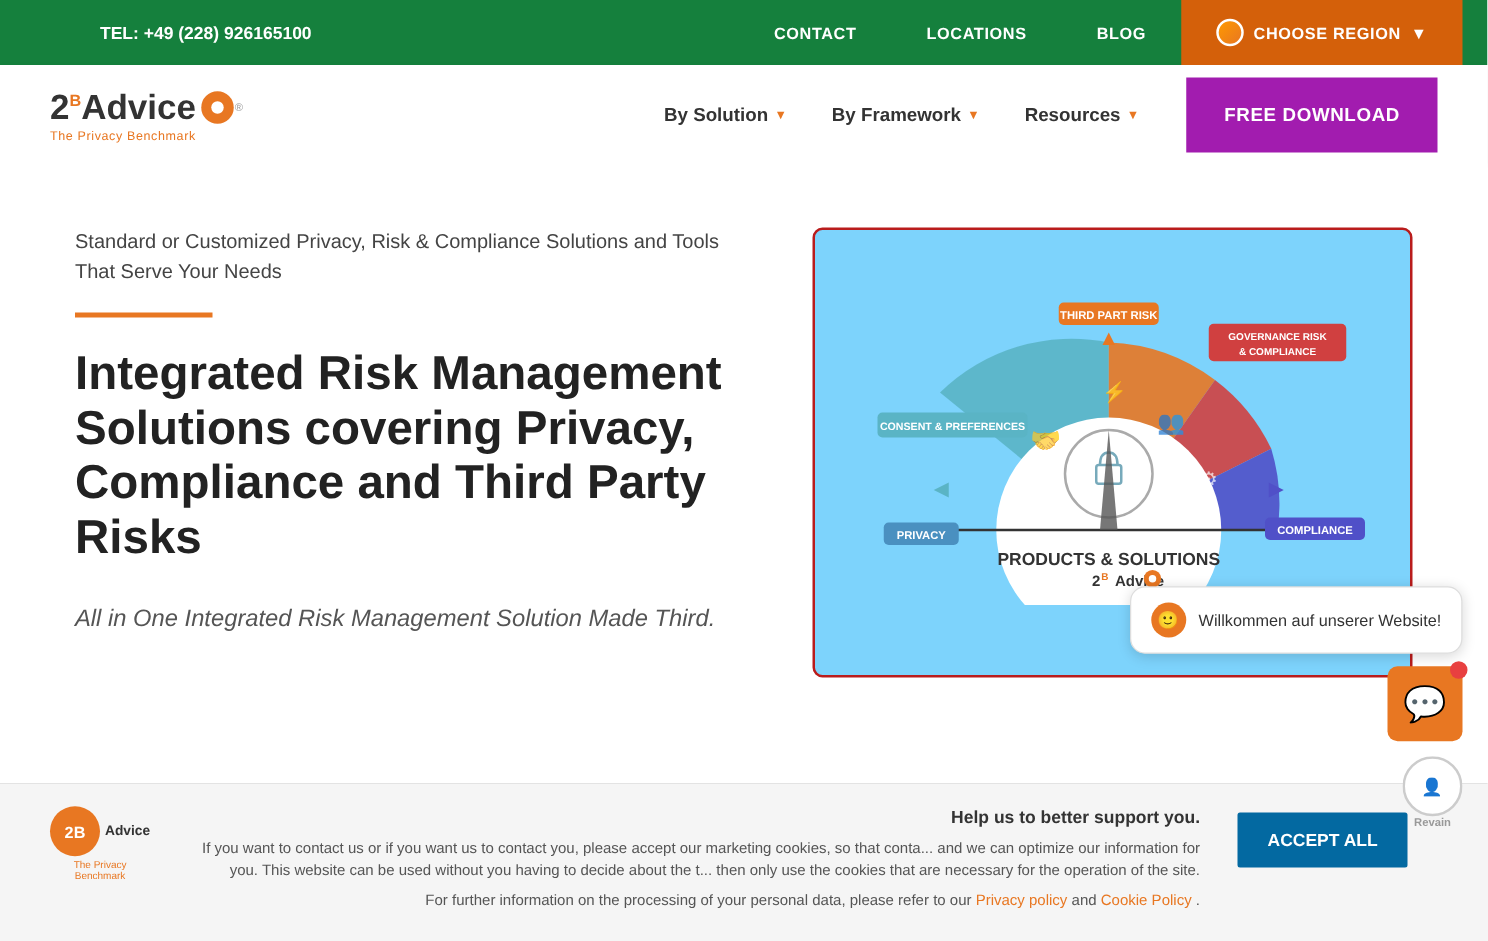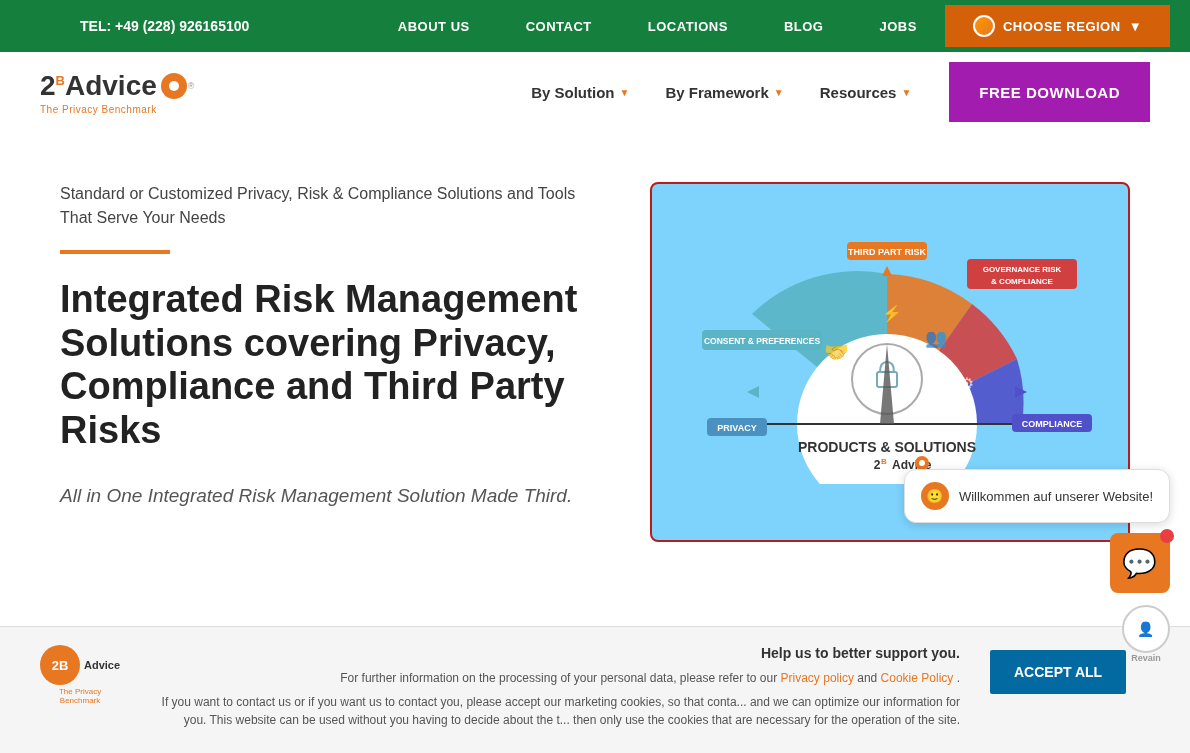--- a/index.html
+++ b/index.html
@@ -38,21 +38,21 @@
     }
     .region-btn {
       background: #d4600a;
       color: #fff;
       font-size: 13px;
       font-weight: bold;
       display: flex;
       align-items: center;
       gap: 8px;
       padding: 0 28px;
-      height: 42px;
+      height: 52px;
       cursor: pointer;
       letter-spacing: 0.5px;
     }
     .region-icon {
       width: 22px;
       height: 22px;
       border-radius: 50%;
       background: linear-gradient(135deg, #f90 0%, #e87722 100%);
       border: 2px solid #fff;
       display: inline-block;
@@ -389,25 +389,23 @@
       color: #999;
       font-weight: bold;
     }
   </style>
 </head>
 <body>
 
 <div class="top-bar">
   <span class="top-bar-phone">TEL: +49 (228) 926165100</span>
   <nav class="top-bar-nav">
-    <a href="#">ABOUT US</a>
     <a href="#">CONTACT</a>
     <a href="#">LOCATIONS</a>
     <a href="#">BLOG</a>
-    <a href="#">JOBS</a>
   </nav>
   <div class="region-btn">
     <span class="region-icon"></span>
     <span>CHOOSE REGION</span>
     <span>▼</span>
   </div>
 </div>
 
 <nav class="main-nav">
   <div class="logo-area">
@@ -520,28 +518,28 @@
     <div class="cookie-logo-inner">
       <div class="cookie-logo-circle">
         <span>2B</span>
       </div>
       <span class="cookie-logo-text">Advice</span>
     </div>
     <div class="cookie-logo-tagline">The Privacy Benchmark</div>
   </div>
   <div class="cookie-content">
     <h3>Help us to better support you.</h3>
+    <p>If you want to contact us or if you want us to contact you, please accept our marketing cookies, so that conta... and we can optimize our information for you. This website can be used without you having to decide about the t... then only use the cookies that are necessary for the operation of the site.</p>
     <p>
       <span>For further information on the processing of your personal data, please refer to our</span>
       <a href="#">Privacy policy</a>
       <span>and</span>
       <a href="#">Cookie Policy</a>
       <span>.</span>
     </p>
-    <p>If you want to contact us or if you want us to contact you, please accept our marketing cookies, so that conta... and we can optimize our information for you. This website can be used without you having to decide about the t... then only use the cookies that are necessary for the operation of the site.</p>
   </div>
   <div class="cookie-actions">
     <button class="accept-all-btn">ACCEPT ALL</button>
   </div>
 </div>
 
 <div class="chat-widget">
   <div class="chat-bubble">
     <span class="chat-avatar">🙂</span>
     <span>Willkommen auf unserer Website!</span>

